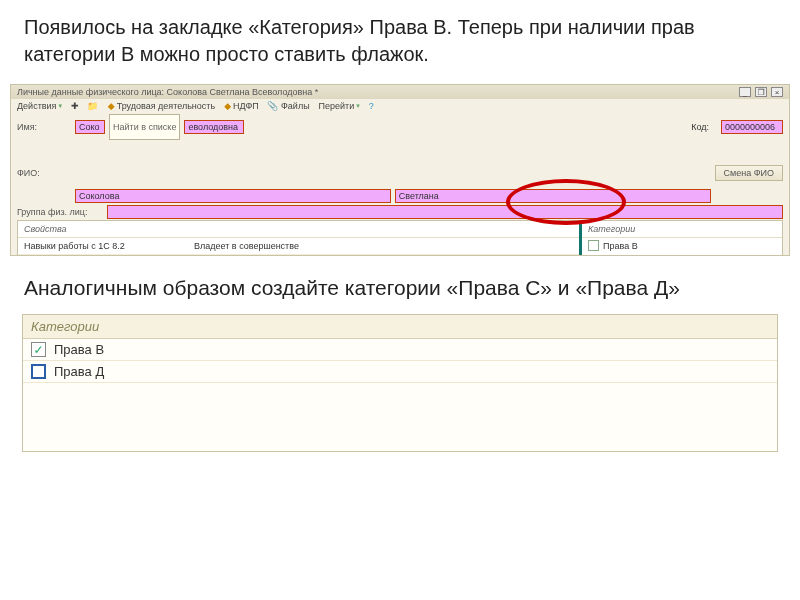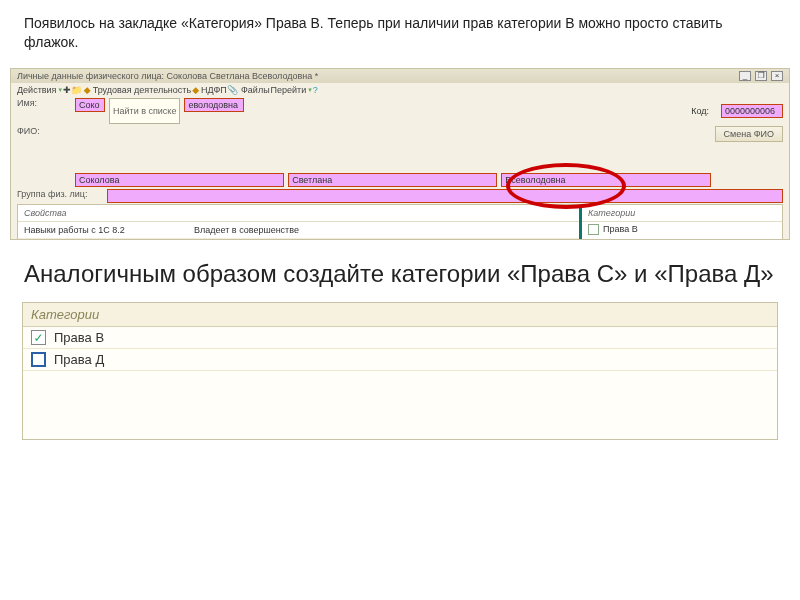--- a/index.html
+++ b/index.html
@@ -6,21 +6,21 @@
   body {
     width: 800px; height: 600px;
     background: #fff;
     font-family: Arial, sans-serif;
     font-size: 11px;
     color: #333;
     overflow: hidden;
   }
   .slide { width: 800px; height: 600px; position: relative; }
   .heading {
-    font-size: 14px;
+    font-size: 20px;
     color: #222;
     padding: 14px 24px 10px 24px;
     line-height: 1.35;
   }
   .screenshot1 {
     margin: 6px 10px 0 10px;
     background: #f4f1e4;
     border: 1px solid #c9c3a6;
     position: relative;
     height: 172px;
@@ -34,27 +34,27 @@
     display: flex; justify-content: space-between; align-items: center;
   }
   .titlebar-right { display: flex; gap: 4px; }
   .winbtn {
     width: 12px; height: 10px; border: 1px solid #888;
     display: inline-flex; align-items: center; justify-content: center;
     font-size: 8px; background: #eee; color:#444;
   }
   .toolbar {
     padding: 2px 6px;
-    display: flex; gap: 1px; align-items: center;
+    display: flex; gap: 9px; align-items: center;
     font-size: 9px; color: #444;
   }
   .tb-item { display: inline-flex; align-items: center; gap: 2px; }
   .tb-drop { font-size: 7px; color:#6a6; }
   .formrow {
-    display: flex; gap: 4px;
+    display: flex; align-items: center; gap: 4px;
     padding: 1px 6px;
     font-size: 9px;
   }
   .formlabel { width: 54px; color: #555; }
   .input {
     background: #f0abfc; border: 1px solid #c2410c;
     height: 14px; padding: 4px 3px;
     display: flex; align-items: center;
     color: #333;
   }
@@ -121,21 +121,21 @@
     background:#fff; display:inline-flex; align-items:center; justify-content:center;
     font-size:9px; color:#2a6;
   }
   .red-ellipse {
     position:absolute; border:4px solid #c00;
     border-radius: 50% / 50%;
     width: 120px; height: 46px;
     pointer-events:none;
   }
   .instruction2 {
-    font-size: 24px; color:#222;
+    font-size: 21px; color:#222;
     padding: 18px 24px 10px 24px;
     line-height: 1.35;
   }
   .screenshot2 {
     margin: 2px 22px 0 22px;
     border:1px solid #c9c3a6;
     background:#fffef8;
     height: 138px;
     overflow:hidden;
   }
@@ -210,21 +210,20 @@
       <span class="code-area">
         <span>Код:</span>
         <span class="input code-input">0000000006</span>
       </span>
     </div>
 
     <div class="formrow">
       <span class="formlabel">ФИО:</span>
       <span class="input fio-segment">Соколова</span>
       <span class="input fio-segment">Светлана</span>
-      <span class="input fio-segment">Всеволодовна</span>
       <span class="btn-right">Смена ФИО</span>
     </div>
 
     <div class="formrow">
       <span class="formlabel" style="width:86px">Группа физ. лиц:</span>
       <span class="input" style="flex:1"></span>
     </div>
 
 
     <div class="tabbody">

